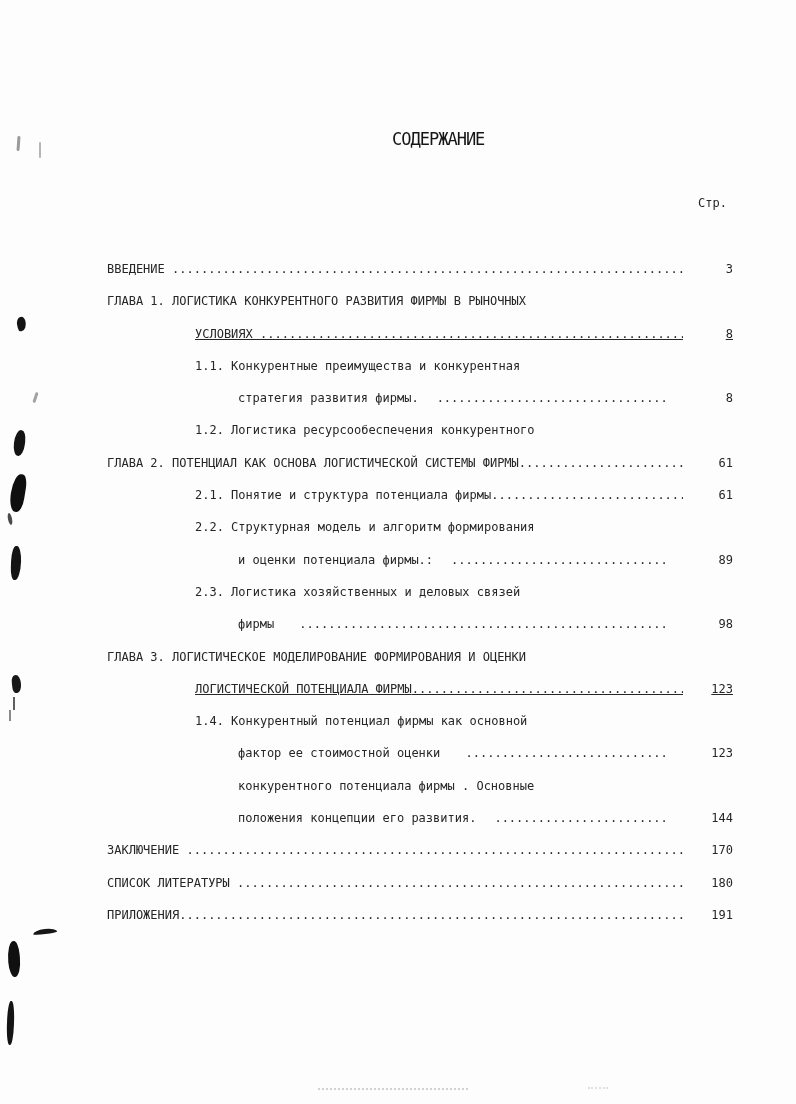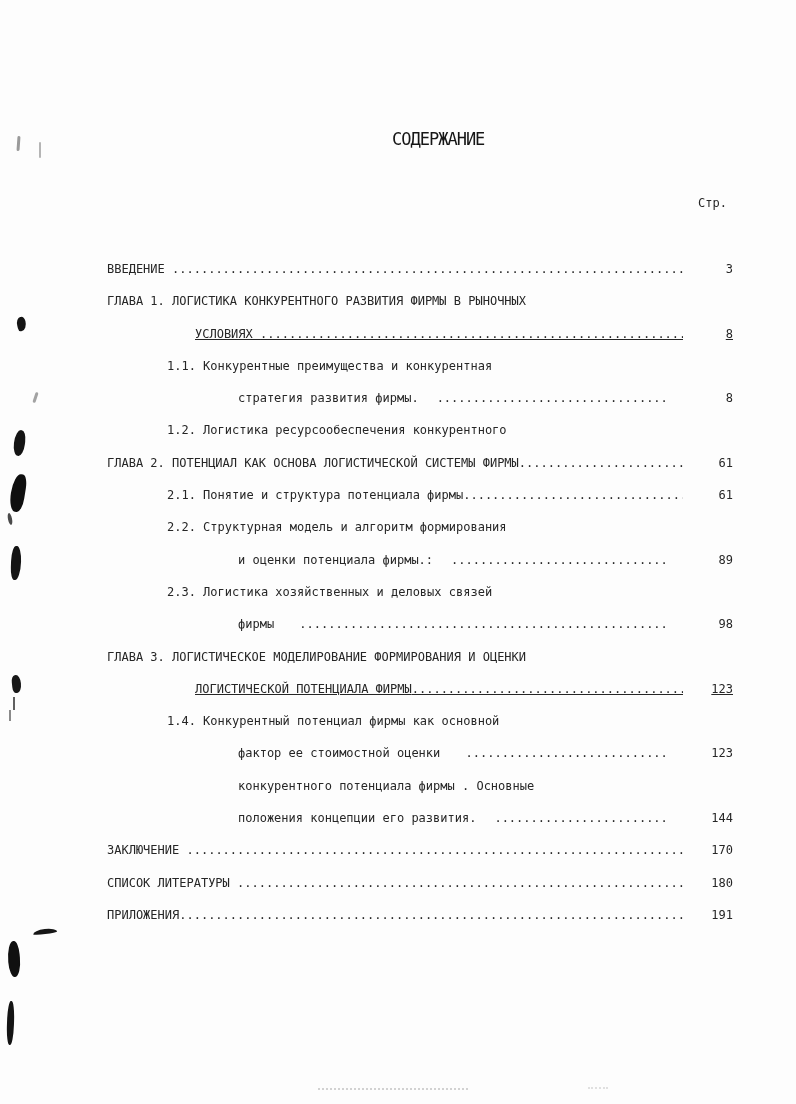--- a/index.html
+++ b/index.html
@@ -22,21 +22,21 @@
   .toc{
     position:absolute;left:107px;top:253px;width:626px;
     font-size:12px;line-height:32.3px;
   }
   .row{display:flex;align-items:baseline;}
   .row .txt{white-space:pre;flex:none;}
   .row .lead{flex:1 1 auto;min-width:0;overflow:hidden;white-space:nowrap;color:#2a2a2a;}
   .row .lead::after{content:"...................................................................................................................";}
   .row .pg{flex:none;width:50px;text-align:right;white-space:pre;}
   .i1c{margin-left:88px;text-decoration:underline;}
-  .i1n{margin-left:60px;}
+  .i1n{margin-left:88px;}
   .i2{margin-left:131px;gap:18px;}
   
   .art{position:absolute;background:#161616;}
   .a-tick1{left:17px;top:136px;width:3px;height:15px;background:#9a9a9a;transform:rotate(4deg);border-radius:2px;}
   .a-tick2{left:39px;top:142px;width:2px;height:16px;background:#b5b5b5;border-radius:2px;}
   .a-blob1{left:17px;top:317px;width:9px;height:14px;background:#141414;border-radius:60% 40% 70% 30%;transform:rotate(-14deg);}
   .a-sq1{left:34px;top:392px;width:3px;height:11px;background:#a3a3a3;transform:rotate(18deg);border-radius:2px;}
   .a-blob2{left:14px;top:430px;width:11px;height:26px;background:#141414;border-radius:55% 45% 50% 50%;transform:rotate(7deg);}
   .a-blob3{left:11px;top:474px;width:14px;height:38px;background:#0f0f0f;border-radius:60% 40% 45% 55%;transform:rotate(9deg);}
   .a-blob3b{left:8px;top:513px;width:4px;height:12px;background:#4a4a4a;border-radius:50%;transform:rotate(-12deg);}

